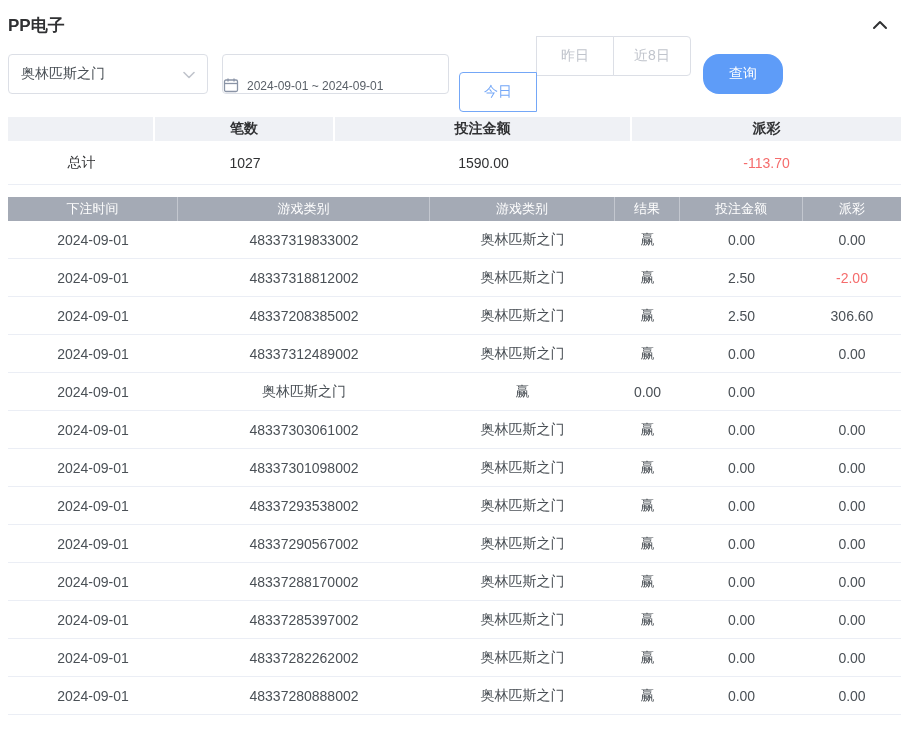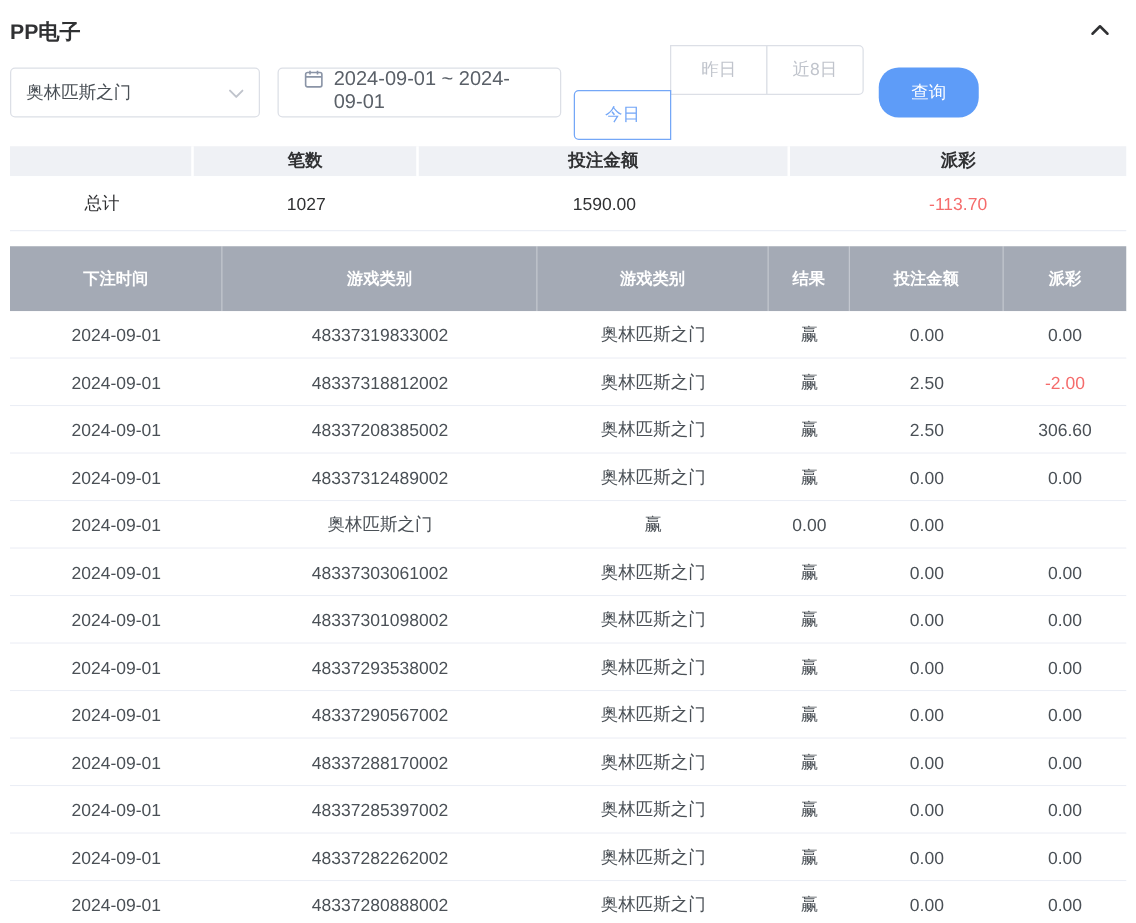--- a/index.html
+++ b/index.html
@@ -21,21 +21,21 @@
   
   .panel-header{display:flex;align-items:center;justify-content:space-between;height:22px;}
   .panel-title{font-size:17px;font-weight:bold;color:var(--text-dark);}
   .collapse-btn{width:22px;height:22px;display:flex;align-items:center;justify-content:center;cursor:pointer;margin-right:10px;}
 
   
   .controls{display:flex;align-items:center;margin-top:18px;height:40px;}
   .select-box{width:200px;height:40px;border:1px solid var(--border);border-radius:4px;
     display:flex;align-items:center;justify-content:space-between;padding:0 12px;color:var(--text);font-size:14px;cursor:pointer;background:#fff;}
   .date-box{width:227px;height:40px;border:1px solid var(--border);border-radius:4px;margin-left:14px;
-    display:flex;align-items:flex-start;padding:0 20px;color:#5a6068;font-size:16px;cursor:pointer;background:#fff;}
+    display:flex;align-items:flex-end;padding:0 0;color:#5a6068;font-size:12px;cursor:pointer;background:#fff;}
   .date-box .cal{margin-right:8px;display:flex;align-items:center;}
   .btn-group{display:flex;margin-left:10px;}
   .seg-btn{width:78px;height:40px;border:1px solid var(--border);background:#fff;color:var(--text-muted);
     font-size:14px;display:flex;align-items:center;justify-content:center;cursor:pointer;margin-left:-1px;}
   .seg-btn:first-child{border-radius:4px 0 0 4px;margin-left:0;margin-top:36px;}
   .seg-btn:last-child{border-radius:0 4px 4px 0;}
   .seg-btn.active{color:var(--accent-light);border-color:var(--accent-light);position:relative;z-index:1;}
   .query-btn{width:80px;height:40px;margin-left:12px;background:var(--accent);border:none;border-radius:16px;
     color:#fff;font-size:14px;display:flex;align-items:center;justify-content:center;cursor:pointer;}
 
@@ -44,21 +44,21 @@
   .summary .shead{display:grid;grid-template-columns:147px 180px 297px 269px;background:#eff1f5;}
   .summary .shead .scell{height:24px;display:flex;align-items:center;justify-content:center;
     font-size:14px;font-weight:bold;color:var(--text-dark);border-right:2px solid #fff;}
   .summary .shead .scell:last-child{border-right:none;}
   .summary .srow{display:grid;grid-template-columns:147px 180px 297px 269px;background:#fff;border-bottom:1px solid var(--row-border);}
   .summary .srow .scell{height:43px;display:flex;align-items:center;justify-content:center;font-size:14px;color:var(--text-dark);}
 
   
   .bet-table{margin-top:12px;}
   .thead{display:grid;grid-template-columns:170px 252px 185px 65px 123px 98px;background:var(--thead-bg);}
-  .thcell{height:52px;display:flex;align-items:center;justify-content:center;color:#fff;font-size:13px;font-weight:bold;
+  .thcell{height:24px;display:flex;align-items:center;justify-content:center;color:#fff;font-size:13px;font-weight:normal;
     border-right:1px solid rgba(255,255,255,0.35);}
   .thcell:last-child{border-right:none;}
   .trow{display:grid;grid-template-columns:170px 252px 185px 65px 123px 98px;border-bottom:1px solid var(--row-border);background:#fff;}
   .tcell{height:37px;display:flex;align-items:center;justify-content:center;font-size:14px;color:var(--text);}
   .neg{color:var(--neg) !important;}
 </style>
 </head>
 <body>
 
 <div class="page">

